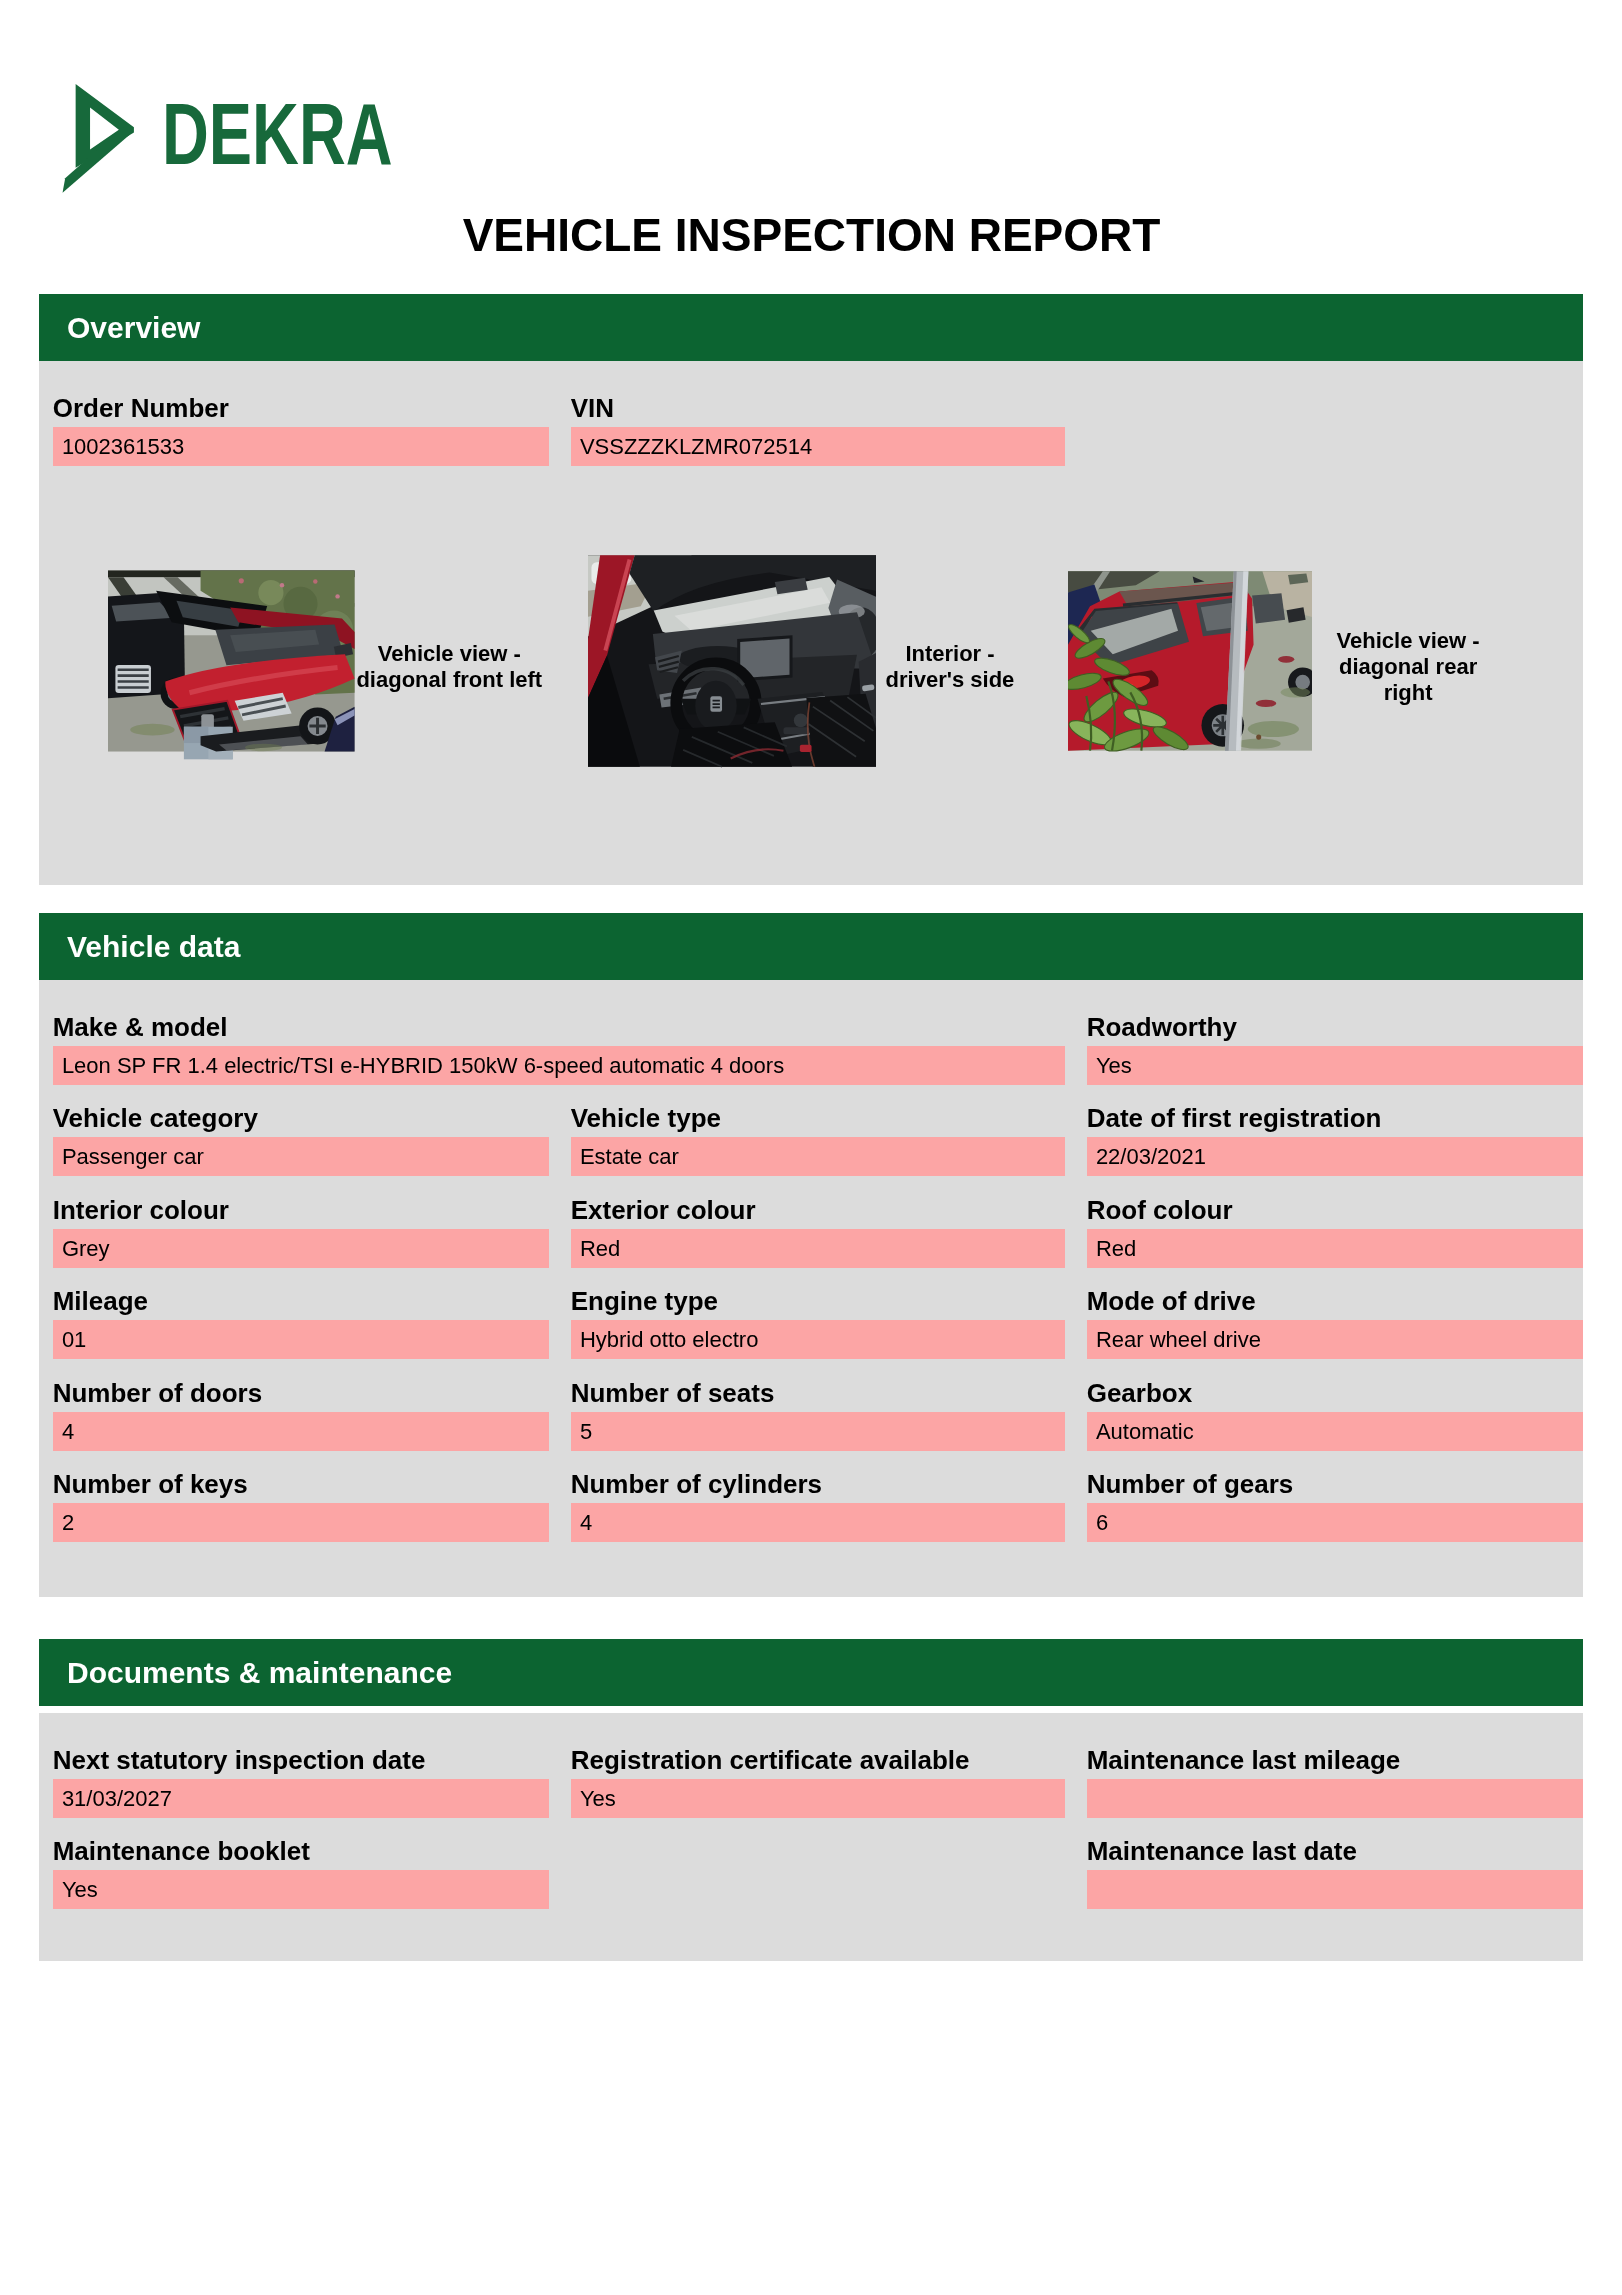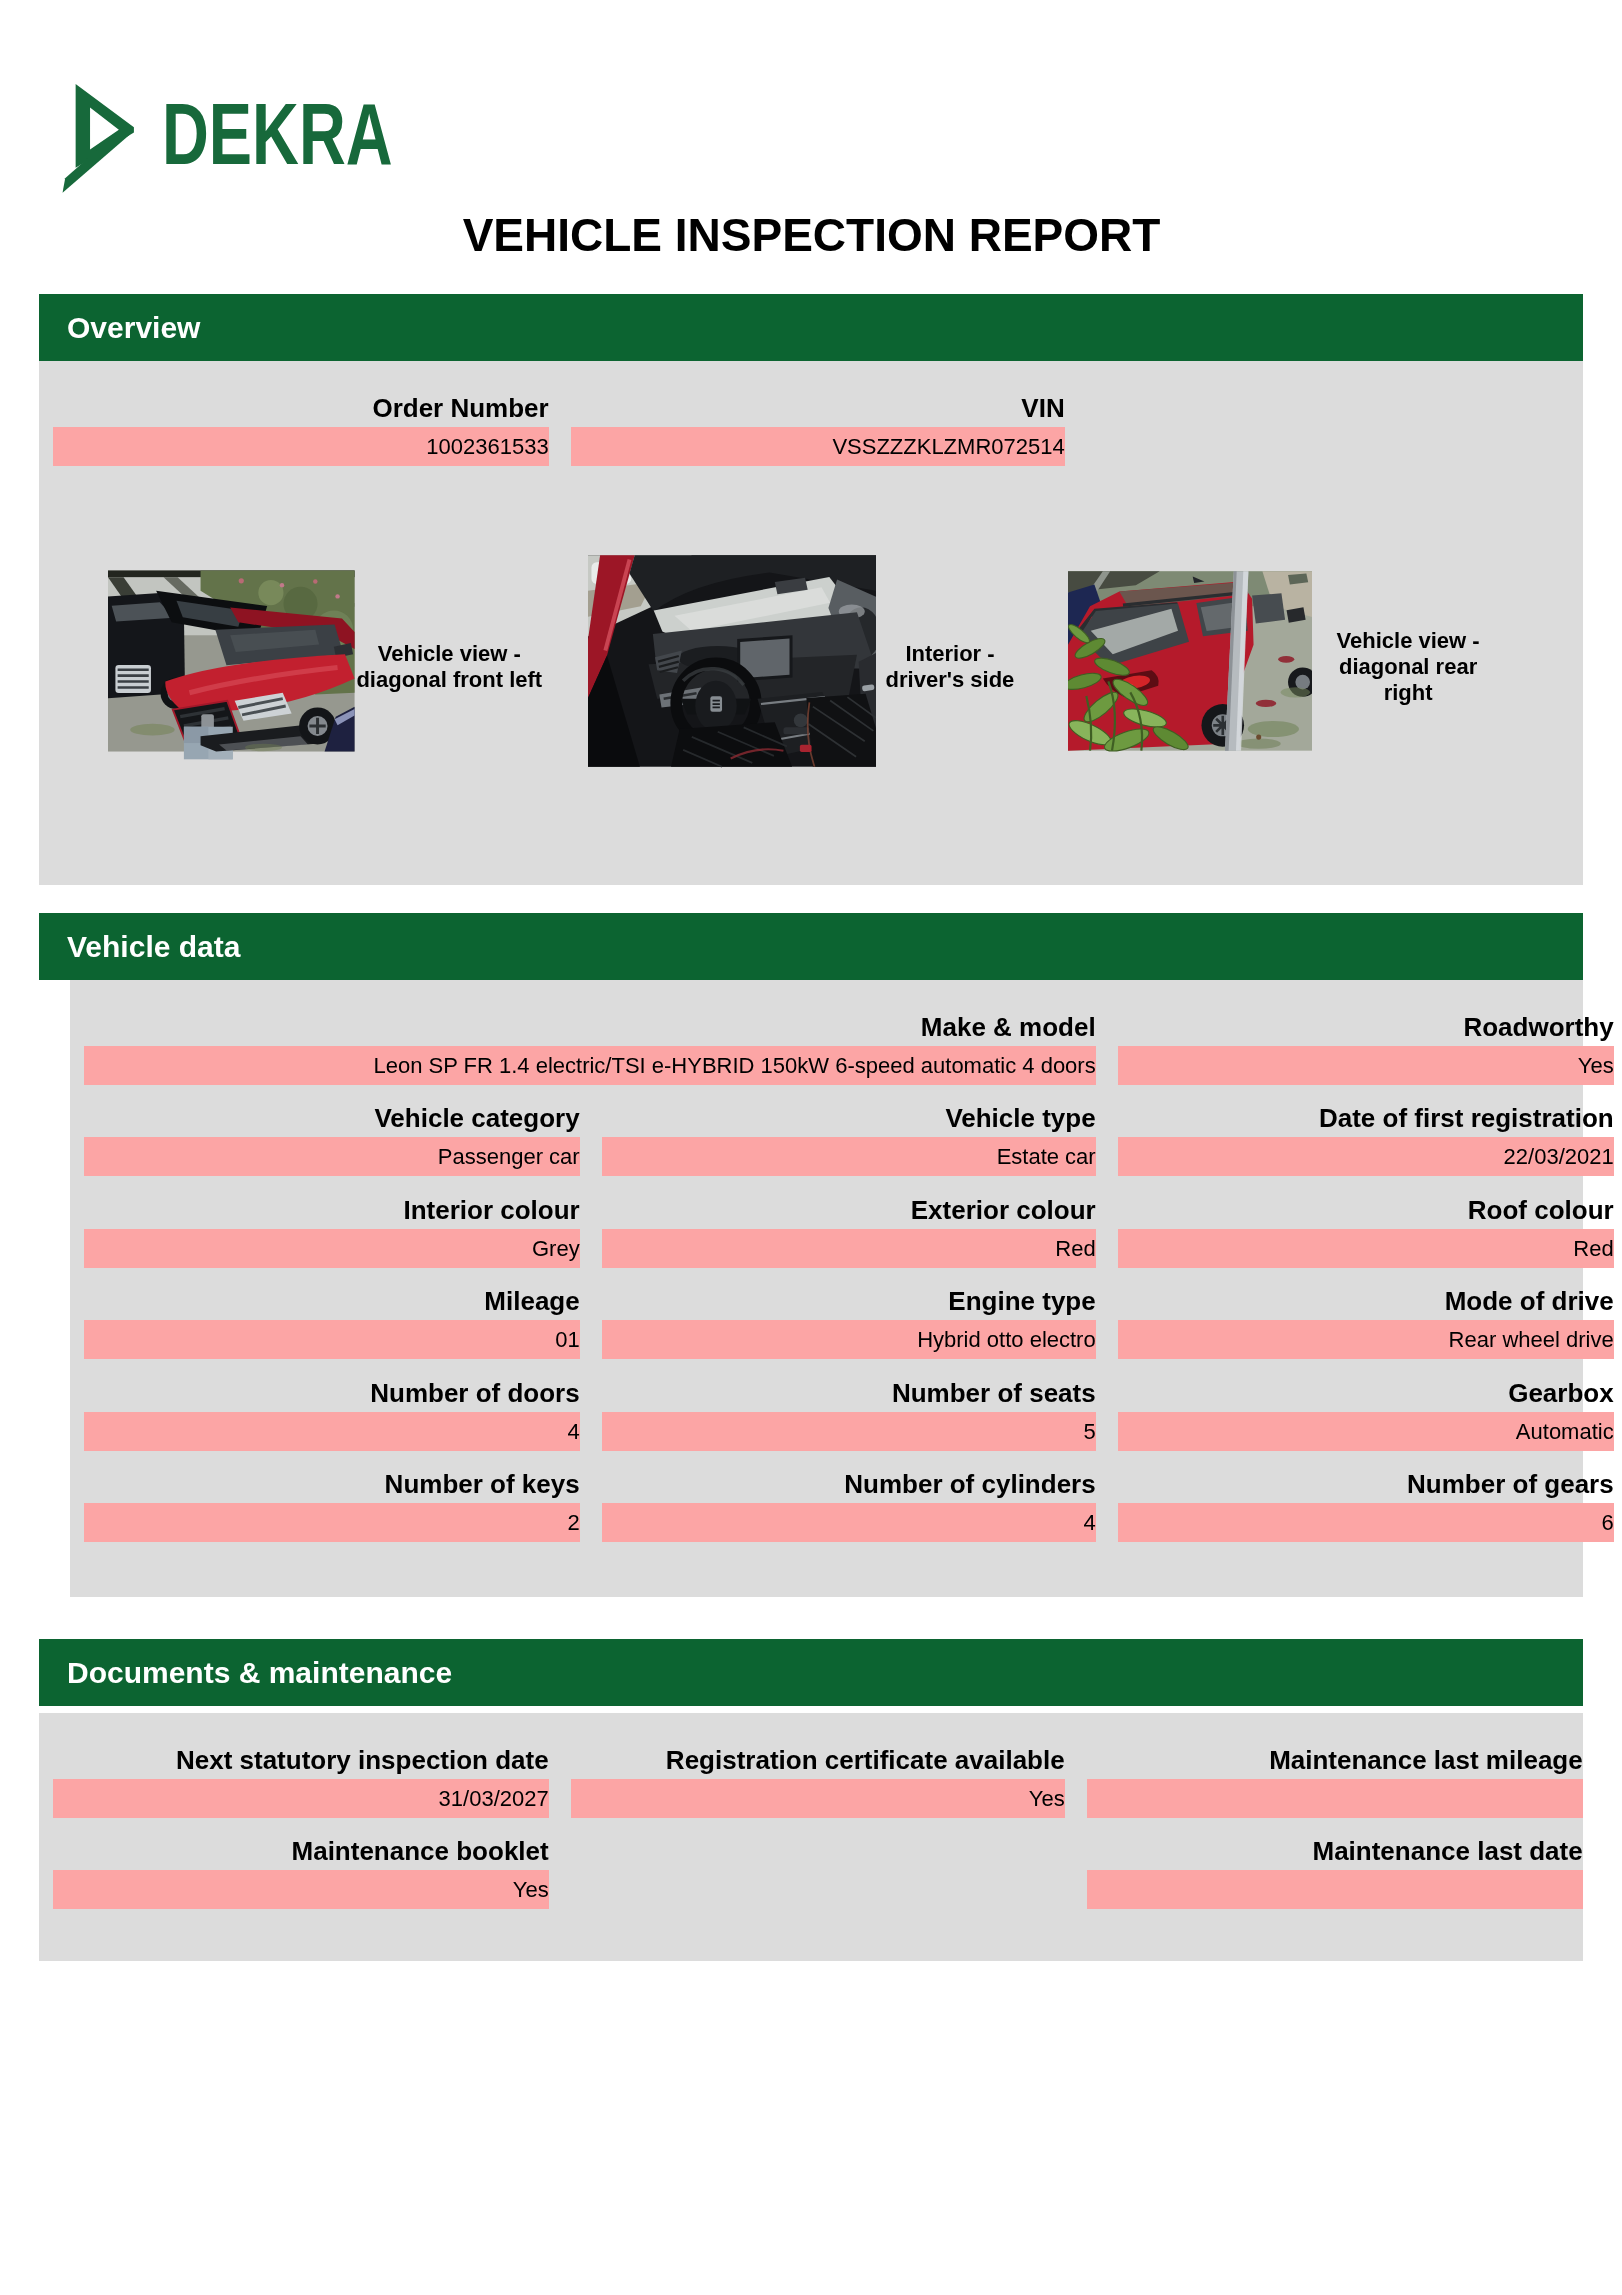--- a/index.html
+++ b/index.html
@@ -9,21 +9,21 @@
   .logo{position:absolute;left:56px;top:80px;width:347px;height:118px;}
   .doc-title{position:absolute;left:0;top:208px;width:100%;text-align:center;
              font-size:46px;font-weight:bold;letter-spacing:0px;}
 
   .section{position:absolute;left:39px;width:1544px;}
   .sec-bar{height:67px;background:var(--green,#0c6431);color:#fff;display:flex;align-items:center;
            padding-left:28px;font-size:30px;font-weight:bold;box-sizing:border-box;}
   .sec-body{background:var(--gray,#dcdcdc);position:relative;}
 
   .fgrid{display:grid;grid-template-columns:496px 494px 496px;column-gap:22px;row-gap:19.6px;
-         padding:33px 0 0 13.7px;box-sizing:border-box;text-align:right;}
+         padding:33px 0 0 13.7px;box-sizing:border-box;}
   .field{width:100%;}
   .field.span2{grid-column:1 / span 2;}
   .field.col3{grid-column:3;}
   .f-label{font-size:26px;font-weight:bold;height:29px;line-height:29px;white-space:nowrap;}
   .f-value{margin-top:3.9px;height:39px;background:#fca5a5;font-size:22px;line-height:39px;
            padding-left:9.2px;box-sizing:border-box;white-space:nowrap;overflow:hidden;}
 
   .photos{position:absolute;top:140px;left:69px;display:flex;gap:44px;}
   .photo{width:436px;display:flex;flex-direction:row;align-items:center;}
   .photo svg{display:block;width:436px;height:320px;}
@@ -219,21 +219,21 @@
           </svg>
           <div class="photo-caption">Vehicle view - diagonal rear right</div>
         </div>
 
       </div>
     </div>
   </div>
 
   <div class="section" style="top:913px;">
     <div class="sec-bar">Vehicle data</div>
-    <div class="sec-body" style="height:617px;margin-left:31px;">
+    <div class="sec-body" style="height:617px;">
       <div class="fgrid">
         <div class="field span2">
           <div class="f-label">Make &amp; model</div>
           <div class="f-value">Leon SP FR 1.4 electric/TSI e-HYBRID 150kW 6-speed automatic 4 doors</div>
         </div>
         <div class="field">
           <div class="f-label">Roadworthy</div>
           <div class="f-value">Yes</div>
         </div>
 

